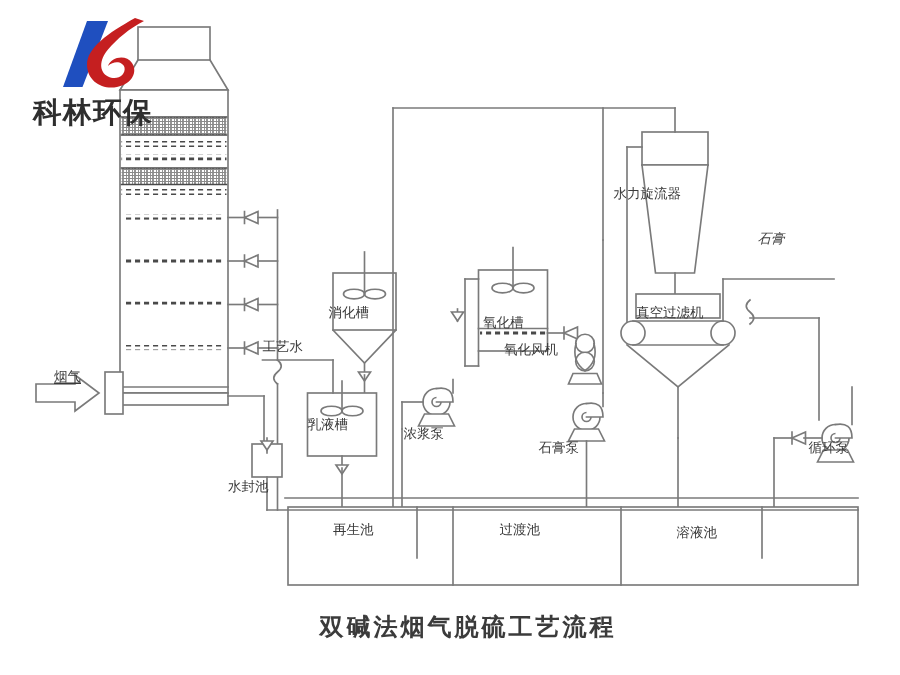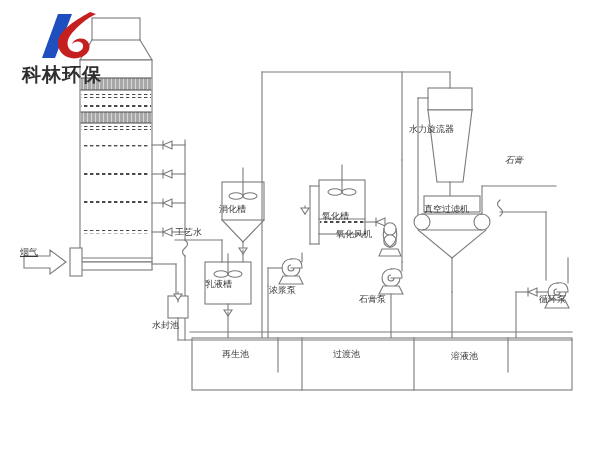--- a/index.html
+++ b/index.html
@@ -276,21 +276,21 @@
 
     </g>
   </svg>
 
   <svg style="position:absolute;left:28px;top:10px;width:80px;height:52px;" viewBox="0 0 80 52">
     <path d="M14,48 L30,4 L44,4 L27,48 Z" fill="#1f4fbf"></path>
     <path d="M62,2 C44,12 30,22 30,33 C30,44 40,50 50,48 C60,46 64,38 60,32 C56,26 46,28 44,34 C48,30 54,31 55,35 C56,40 50,44 44,41 C38,38 38,30 44,23 C50,16 58,9 68,4 Z" fill="#c51f20"></path>
   </svg>
   <div class="logo-text" style="left:22px;top:62px;font-size:19px;">科林环保</div>
 
-  <div class="lbl sm" style="left:20px;top:248px;text-decoration:underline;">烟气</div>
+  <div class="lbl sm" style="left:36px;top:248px;text-decoration:underline;">烟气</div>
 
   <div class="lbl sm" style="left:152px;top:321px;">水封池</div>
 
   <div class="lbl sm" style="left:175px;top:228px;">工艺水</div>
 
   <div class="lbl sm" style="left:219px;top:205px;">消化槽</div>
 
   <div class="lbl sm" style="left:205px;top:280px;">乳液槽</div>
 
   <div class="lbl sm" style="left:269px;top:286px;">浓浆泵</div>
@@ -308,14 +308,15 @@
   <div class="lbl sm" style="left:505px;top:156px;font-style:italic;">石膏</div>
 
   <div class="lbl sm" style="left:539px;top:295px;text-align:right;">循环泵</div>
 
   <div class="lbl sm" style="left:222px;top:350px;">再生池</div>
 
   <div class="lbl sm" style="left:333px;top:350px;text-align:right;">过渡池</div>
 
   <div class="lbl sm" style="left:451px;top:352px;">溶液池</div>
 
+  <div class="title" style="left:213px;top:408px;">双碱法烟气脱硫工艺流程</div>
 
 </div>
 
 </body></html>

